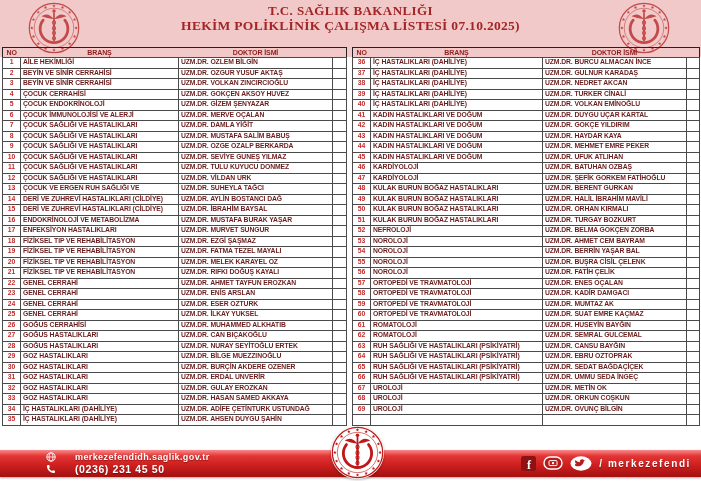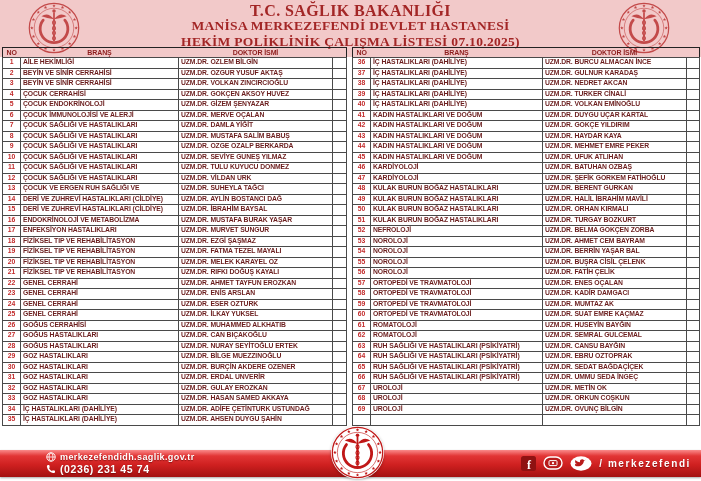--- a/index.html
+++ b/index.html
@@ -3,21 +3,21 @@
 <meta charset="utf-8">
 <style>
   * { margin:0; padding:0; box-sizing:border-box; }
   body { font-family:"Liberation Sans", sans-serif; background:#fff; }
   .page { position:relative; width:701px; height:481px; background:#ffffff; overflow:hidden; }
 
   
   .header { position:absolute; left:0; top:0; width:701px; height:57px; background:#f2c9c9; }
   .titles { position:absolute; left:100px; right:100px; top:3px; text-align:center;
             font-family:"Liberation Serif", serif; font-weight:bold; color:#a32626; }
-  .t1 { font-size:16px; line-height:15px; letter-spacing:.4px; }
+  .t1 { font-size:13px; line-height:15px; letter-spacing:.4px; }
   .t2 { font-size:13.5px; line-height:16px; letter-spacing:.3px; }
   .t3 { font-size:13.5px; line-height:16px; letter-spacing:.3px; }
   .emblem { position:absolute; width:52px; height:52px; }
   .emblem-left  { left:28px; top:2px; }
   .emblem-right { left:618px; top:2px; }
 
   
   table.sched { position:absolute; top:47px; border-collapse:collapse; table-layout:fixed;
                 font-size:6.8px; font-weight:bold; letter-spacing:-0.1px; }
   table.sched.left  { left:2px;   width:344px; }
@@ -32,21 +32,21 @@
   td.spare-cell { background:#fff; }
   table.sched { border:1px solid #222; }
 
   
   .footer-bar { position:absolute; left:0; top:450px; width:701px; height:27px;
     background:linear-gradient(180deg,#fa8a8a 0%, #e23535 22%, #cf2020 55%, #a31010 100%);
     box-shadow:0 1px 2px rgba(0,0,0,.35); }
   .footer-emblem { position:absolute; left:331px; top:426px; width:53px; height:53px;
     border-radius:50%; box-shadow:0 1px 3px rgba(0,0,0,.25); background:#fff; }
   .footer-left { position:absolute; left:46px; top:451px; color:#fff; }
-  .fl-row { display:flex; align-items:center; gap:4px; height:12px;
+  .fl-row { display:flex; align-items:center; gap:19px; height:12px;
             text-shadow:0 1px 1px rgba(90,0,0,.55); }
   .fl-site  { font-size:9px;    font-weight:bold; letter-spacing:.4px; }
   .fl-phone { font-size:10.5px; font-weight:bold; letter-spacing:.6px; }
   .footer-right { position:absolute; right:10px; top:452px; height:22px;
                   display:flex; align-items:center; gap:7px; }
   .social-handle { color:#fff; font-size:10px; font-weight:bold; letter-spacing:1.6px;
                    text-shadow:0 1px 1px rgba(90,0,0,.55); }
   .sicon { display:block; }
 </style>
 </head>
@@ -77,21 +77,20 @@
           <path d="M 17.5 21 A 16 16 0 1 0 42.5 21" fill="none" stroke="#c34a4a" stroke-width="3.2" stroke-linecap="round"></path>
           <line x1="30" y1="12" x2="30" y2="45" stroke="#c34a4a" stroke-width="2"></line>
           <circle cx="30" cy="10.5" r="2" fill="#c34a4a"></circle>
           <path d="M30 20 Q 23 11 15.5 16.5 Q 22 19 30 20" fill="#c34a4a"></path>
           <path d="M30 20 Q 37 11 44.5 16.5 Q 38 19 30 20" fill="#c34a4a"></path>
           <path d="M30 21 C 24 25 36 29 30 33 C 24 37 36 41 30 44" fill="none" stroke="#c34a4a" stroke-width="1.3"></path>
           <path d="M30 21 C 36 25 24 29 30 33 C 36 37 24 41 30 44" fill="none" stroke="#c34a4a" stroke-width="1.3"></path>
         </svg></div>
     <div class="titles">
       <div class="t1">T.C. SAĞLIK BAKANLIĞI</div>
-      <div class="t2">MANİSA MERKEZEFENDİ DEVLET HASTANESİ</div>
       <div class="t3">HEKİM POLİKLİNİK ÇALIŞMA LİSTESİ 07.10.2025)</div>
     </div>
     <div class="emblem emblem-right"><svg viewBox="0 0 60 60" width="100%" height="100%">
           <circle cx="30" cy="30" r="28.5" fill="none" stroke="#c34a4a" stroke-width="1.4"></circle>
           <circle cx="30" cy="30" r="22.8" fill="none" stroke="#c34a4a" stroke-width="0.7"></circle>
           <polygon points="30.00,2.40 30.53,3.67 31.90,3.78 30.86,4.68 31.18,6.02 30.00,5.30 28.82,6.02 29.14,4.68 28.10,3.78 29.47,3.67" fill="#c34a4a"></polygon>
           <polygon points="39.80,4.35 40.33,5.62 41.70,5.73 40.65,6.63 40.97,7.97 39.80,7.25 38.62,7.97 38.94,6.63 37.89,5.73 39.27,5.62" fill="#c34a4a"></polygon>
           <polygon points="48.10,9.90 48.63,11.17 50.00,11.28 48.96,12.18 49.28,13.52 48.10,12.80 46.93,13.52 47.25,12.18 46.20,11.28 47.57,11.17" fill="#c34a4a"></polygon>
           <polygon points="53.65,18.20 54.18,19.48 55.55,19.59 54.51,20.48 54.83,21.82 53.65,21.10 52.48,21.82 52.80,20.48 51.75,19.59 53.12,19.48" fill="#c34a4a"></polygon>
           <polygon points="55.60,28.00 56.13,29.27 57.50,29.38 56.46,30.28 56.78,31.62 55.60,30.90 54.42,31.62 54.74,30.28 53.70,29.38 55.07,29.27" fill="#c34a4a"></polygon>
@@ -610,21 +609,21 @@
         <circle cx="5" cy="5" r="4.2" fill="none" stroke="#fff" stroke-width="1"></circle>
         <ellipse cx="5" cy="5" rx="2" ry="4.2" fill="none" stroke="#fff" stroke-width="0.8"></ellipse>
         <line x1="0.8" y1="5" x2="9.2" y2="5" stroke="#fff" stroke-width="0.8"></line>
       </svg>
       <span class="fl-site">merkezefendidh.saglik.gov.tr</span>
     </div>
     <div class="fl-row">
       <svg class="sicon" width="10" height="10" viewBox="0 0 10 10">
         <path d="M2 1 C1 1 .8 2 1 3 C1.5 6 4 8.5 7 9 C8 9.2 9 9 9 8 L9 6.8 L6.8 6.2 L6 7 C4.5 6.3 3.7 5.5 3 4 L3.8 3.2 L3.2 1 Z" fill="#fff"></path>
       </svg>
-      <span class="fl-phone">(0236) 231 45 74</span>
+      <span class="fl-phone">(0236) 231 45 50</span>
     </div>
   </div>
 
   <div class="footer-right">
     <svg class="sicon" width="15" height="15" viewBox="0 0 15 15">
       <rect width="15" height="15" rx="2.5" fill="#8f1212"></rect>
       <text x="8" y="12.5" text-anchor="middle" font-family="Liberation Serif, serif" font-size="12" font-weight="bold" fill="#fff">f</text>
     </svg>
     <svg class="sicon" width="20" height="14" viewBox="0 0 20 14">
       <rect x="1" y="1" width="18" height="12" rx="6" fill="#b81a1a" stroke="#fff" stroke-width="1.4"></rect>

